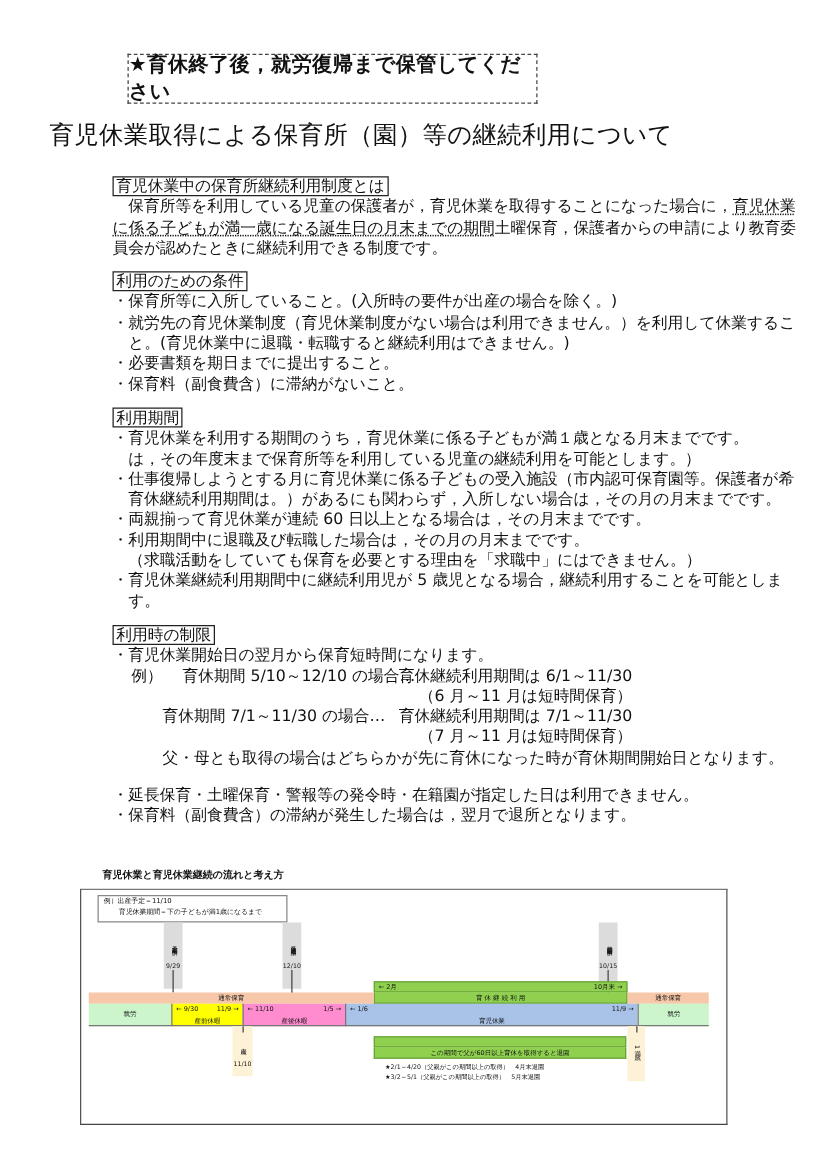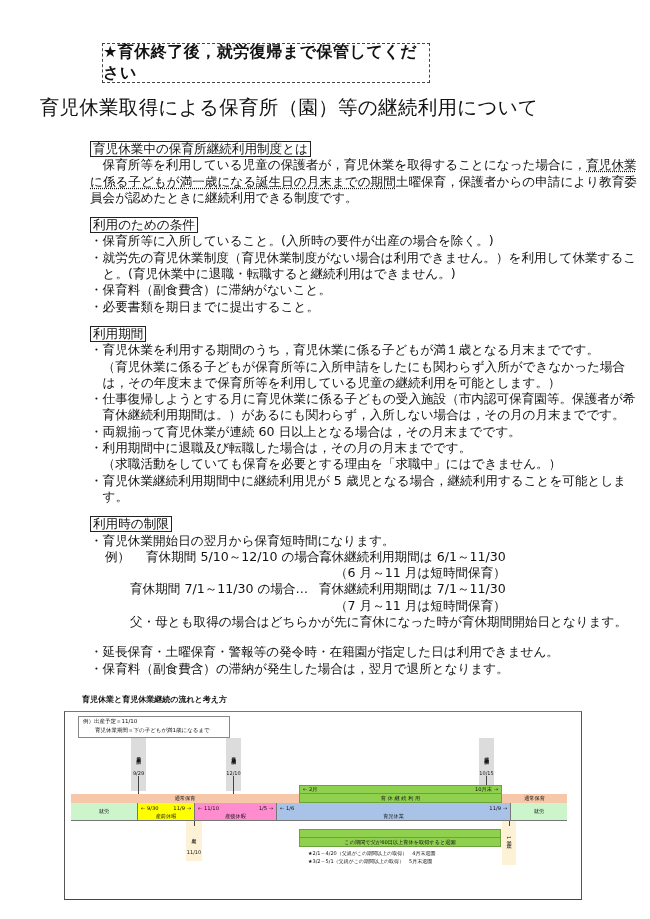--- a/index.html
+++ b/index.html
@@ -61,30 +61,29 @@
     <div>員会が認めたときに継続利用できる制度です。</div>
   </div>
 
   <div class="gap-m"></div>
 
   <div>
     <span class="sec-head">利用のための条件</span>
     <div>・保育所等に入所していること。(入所時の要件が出産の場合を除く。)</div>
     <div>・就労先の育児休業制度（育児休業制度がない場合は利用できません。）を利用して休業するこ</div>
     <div class="sub">と。(育児休業中に退職・転職すると継続利用はできません。)</div>
+    <div>・必要書類を期日までに提出すること。</div>
     <div>・保育料（副食費含）に滞納がないこと。</div>
-    <div>・必要書類を期日までに提出すること。</div>
   </div>
 
   <div class="gap-m"></div>
 
   <div>
     <span class="sec-head">利用期間</span>
     <div>・育児休業を利用する期間のうち，育児休業に係る子どもが満１歳となる月末までです。</div>
-    <div class="sub">（育児休業に係る子どもが保育所等に入所申請をしたにも関わらず入所ができなかった場合</div>
     <div class="sub">は，その年度末まで保育所等を利用している児童の継続利用を可能とします。）</div>
     <div>・仕事復帰しようとする月に育児休業に係る子どもの受入施設（市内認可保育園等。保護者が希</div>
     <div class="sub">育休継続利用期間は。）があるにも関わらず，入所しない場合は，その月の月末までです。</div>
     <div>・両親揃って育児休業が連続 60 日以上となる場合は，その月末までです。</div>
     <div>・利用期間中に退職及び転職した場合は，その月の月末までです。</div>
     <div class="sub">（求職活動をしていても保育を必要とする理由を「求職中」にはできません。）</div>
     <div>・育児休業継続利用期間中に継続利用児が 5 歳児となる場合，継続利用することを可能としま</div>
     <div class="sub">す。</div>
   </div>
 

